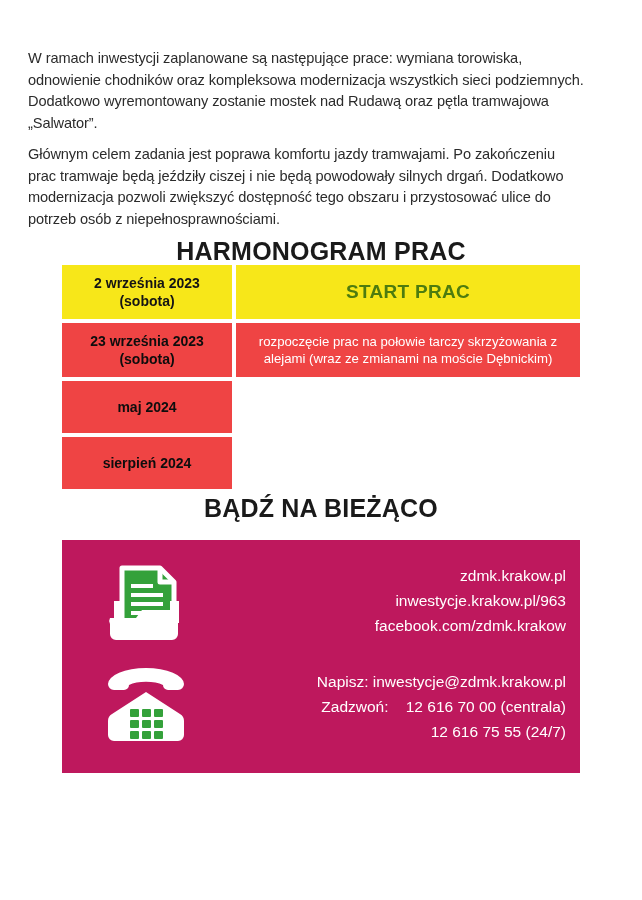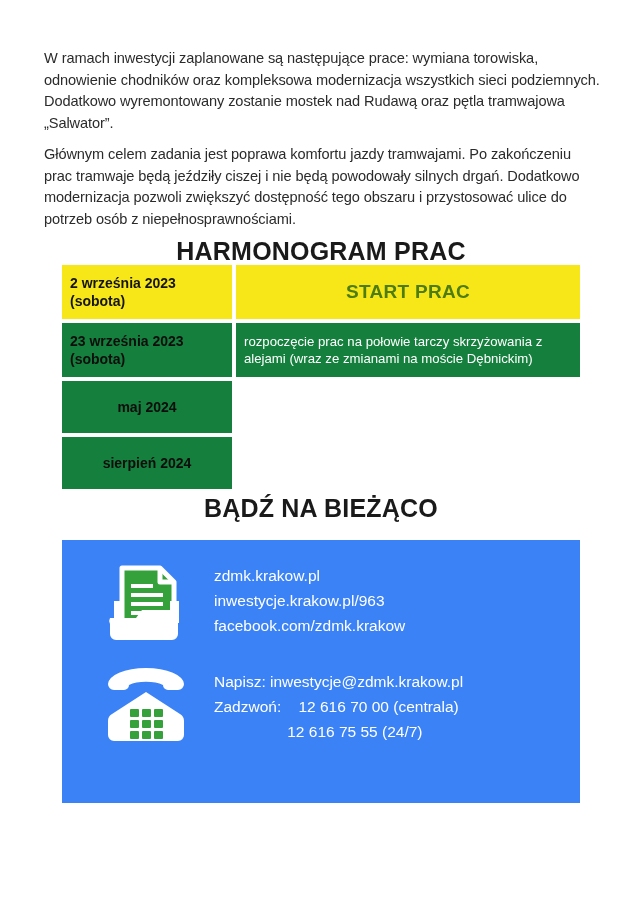--- a/index.html
+++ b/index.html
@@ -19,21 +19,21 @@
   .page {
     position: relative;
     width: 642px;
     height: 900px;
     box-sizing: border-box;
   }
 
   
   .intro {
     position: absolute;
-    left: 44px;
+    left: 28px;
     top: 48px;
     width: 556px;
   }
   .intro p {
     margin: 0;
     font-size: 14.6px;
     line-height: 21.5px;
     color: #2b2b2b;
     letter-spacing: -0.1px;
   }
@@ -67,20 +67,21 @@
     width: 100%;
     margin-bottom: 4px;
   }
   .sched-row:last-child { margin-bottom: 0; }
 
   .cell {
     box-sizing: border-box;
     display: flex;
     align-items: center;
     justify-content: center;
+    text-align: center;
     padding: 12px 8px;
   }
   .cell-date {
     width: 170px;
     flex: 0 0 170px;
     font-size: 14px;
     font-weight: bold;
     line-height: 18px;
     color: #141414;
   }
@@ -92,35 +93,36 @@
   }
 
   .row-start .cell { background: #f7e719; height: 54px; }
   .row-start .cell-desc {
     color: #4d7c0f;
     font-weight: bold;
     font-size: 19px;
     letter-spacing: 0.3px;
   }
 
-  .row-green .cell { background: #15803d; }
+  .row-green .cell { background: #ef4444; }
   .row-green .cell-date { color: #0d0d0d; }
   .row-green .cell-desc { color: #ffffff; font-weight: normal; }
 
   .row-h54 .cell { height: 54px; }
   .row-h52 .cell { height: 52px; }
 
   
   .contact-panel {
     position: absolute;
     left: 62px;
     top: 540px;
     width: 518px;
-    height: 263px;
-    background: #3b82f6;
+    height: 233px;
+    background: #be185d;
+    text-align: right;
   }
 
   .contact-block {
     position: absolute;
     display: flex;
     align-items: center;
   }
   #contact-web  { left: 24px; top: 16px;  width: 480px; }
   #contact-call { left: 24px; top: 126px; width: 480px; }
 

